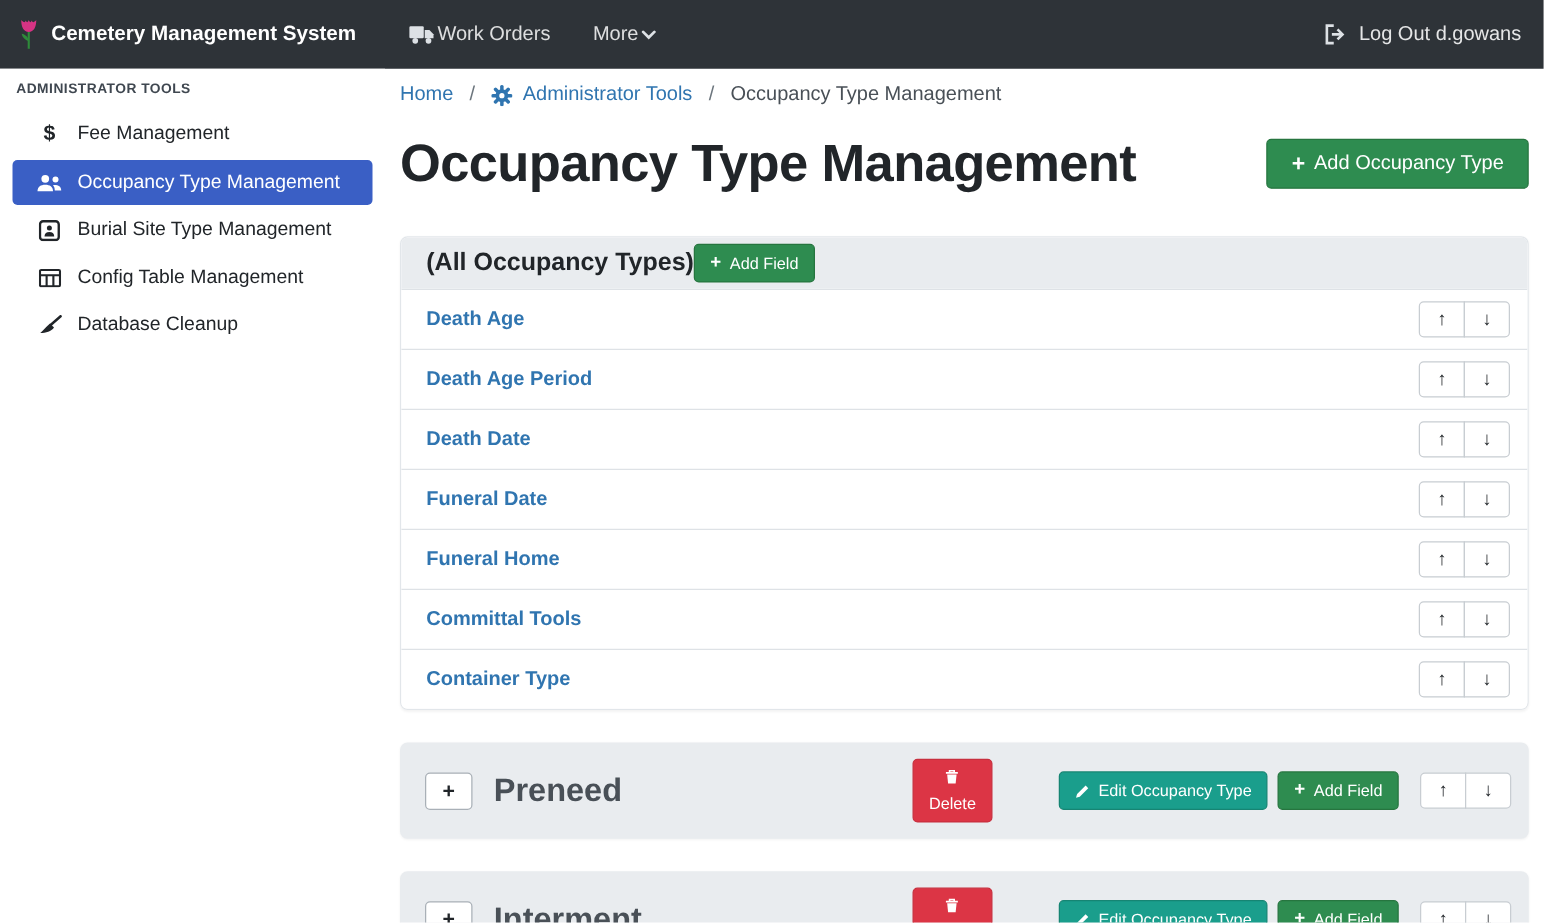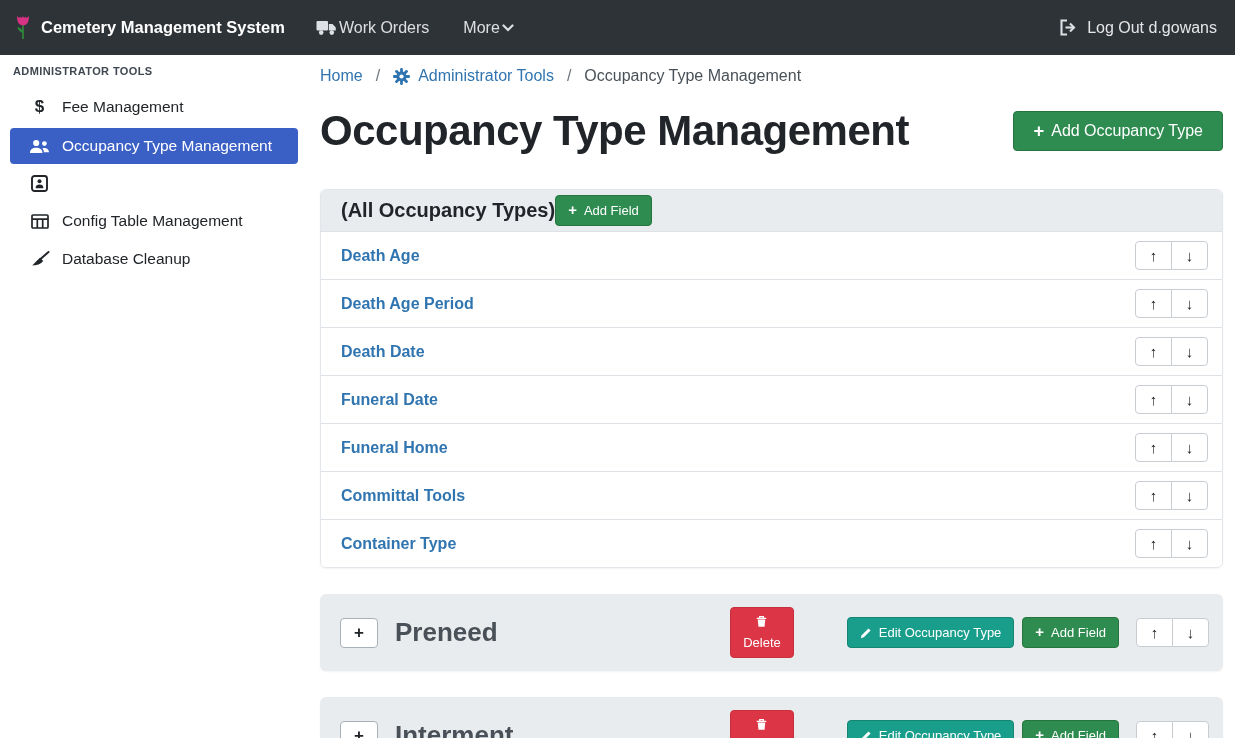--- a/index.html
+++ b/index.html
@@ -12,21 +12,21 @@
   svg { display: block; }
 
   
   .navbar {
     height: 55px;
     background: var(--navbar-bg, #2e3338);
     display: flex;
     align-items: center;
     padding: 0 14px;
   }
-  .brand { display: flex; align-items: center; gap: 9px; color: #fff; font-weight: 700; font-size: 16.5px; margin-right: 14px; cursor: pointer; }
+  .brand { display: flex; align-items: center; gap: 9px; color: #fff; font-weight: 700; font-size: 16.5px; margin-right: 25px; cursor: pointer; }
   .nav-links { display: flex; align-items: center; }
   .nav-link { display: flex; align-items: center; gap: 2px; color: rgba(255,255,255,.84); font-size: 16px; padding: 8px 17px; text-decoration: none; cursor: pointer; }
   .navbar-spacer { flex: 1; }
   .logout { display: flex; align-items: center; gap: 9px; color: rgba(255,255,255,.88); font-size: 16px; cursor: pointer; padding: 8px 4px; }
 
   
   .layout { display: flex; height: 712px; }
   .sidebar { width: 308px; flex-shrink: 0; padding-top: 10px; background: #fff; }
   .sidebar-heading { font-size: 11px; font-weight: 700; color: #3f4750; letter-spacing: .4px; text-transform: uppercase; padding: 0 13px; margin-bottom: 11px; }
   .sidebar-item { display: flex; align-items: center; gap: 12px; margin: 2px 10px; padding: 9px 8px 9px 19px; border-radius: 4px; font-size: 15.5px; cursor: pointer; color: #212529; }
@@ -144,20 +144,21 @@
     </div>
 
     <div class="sidebar-item">
       <span class="icn">
         <svg width="17" height="17" viewBox="0 0 17 17" stroke="currentColor" fill="currentColor">
           <rect x="1" y="1" width="15" height="15" rx="2.5" fill="none" stroke-width="1.9"></rect>
           <circle cx="8.5" cy="6.3" r="2" stroke="none"></circle>
           <path d="M4.6 13.2 C4.6 10.6 6.2 9.5 8.5 9.5 C10.8 9.5 12.4 10.6 12.4 13.2 Z" stroke="none"></path>
         </svg>
       </span>
+      <span>Burial Site Type Management</span>
     </div>
 
     <div class="sidebar-item">
       <span class="icn">
         <svg width="18" height="15" viewBox="0 0 18 15">
           <rect x="1" y="1" width="16" height="13" rx="1" fill="none" stroke="currentColor" stroke-width="1.7"></rect>
           <path d="M1 5.2 H17 M6.3 5.2 V14 M11.7 5.2 V14" stroke="currentColor" stroke-width="1.7" fill="none"></path>
         </svg>
       </span>
       <span>Config Table Management</span>

